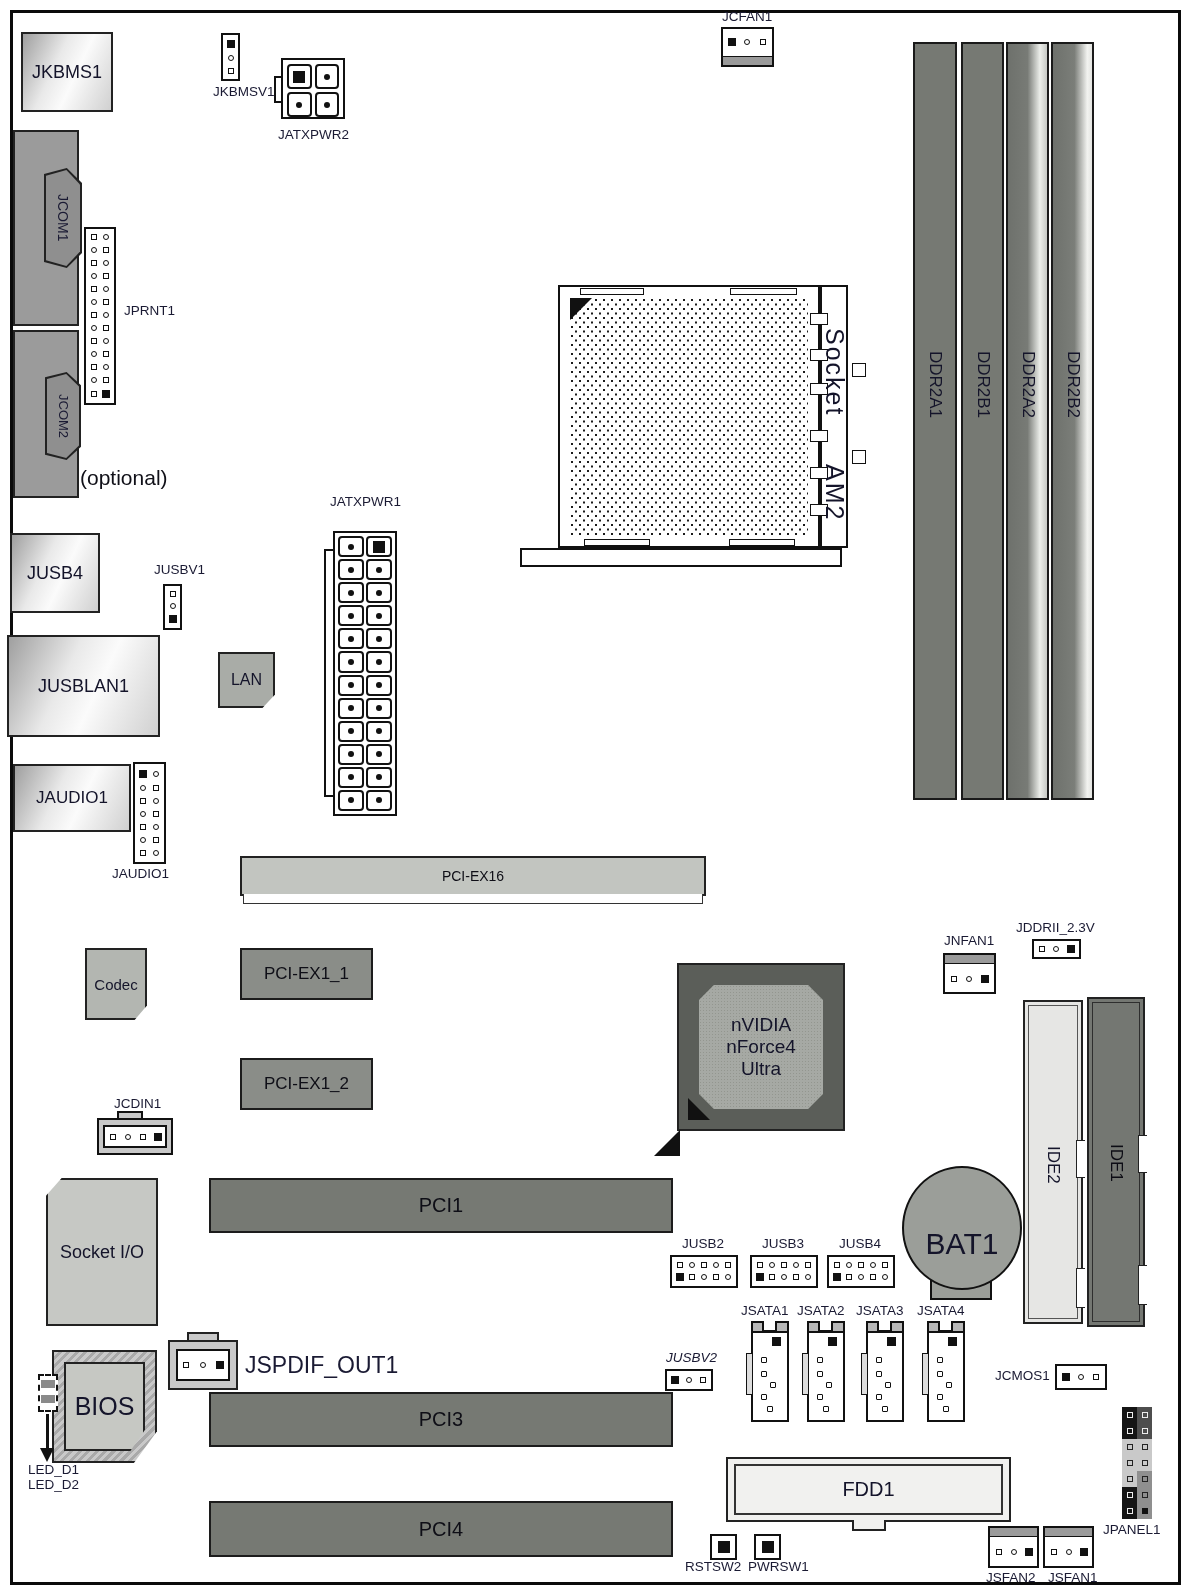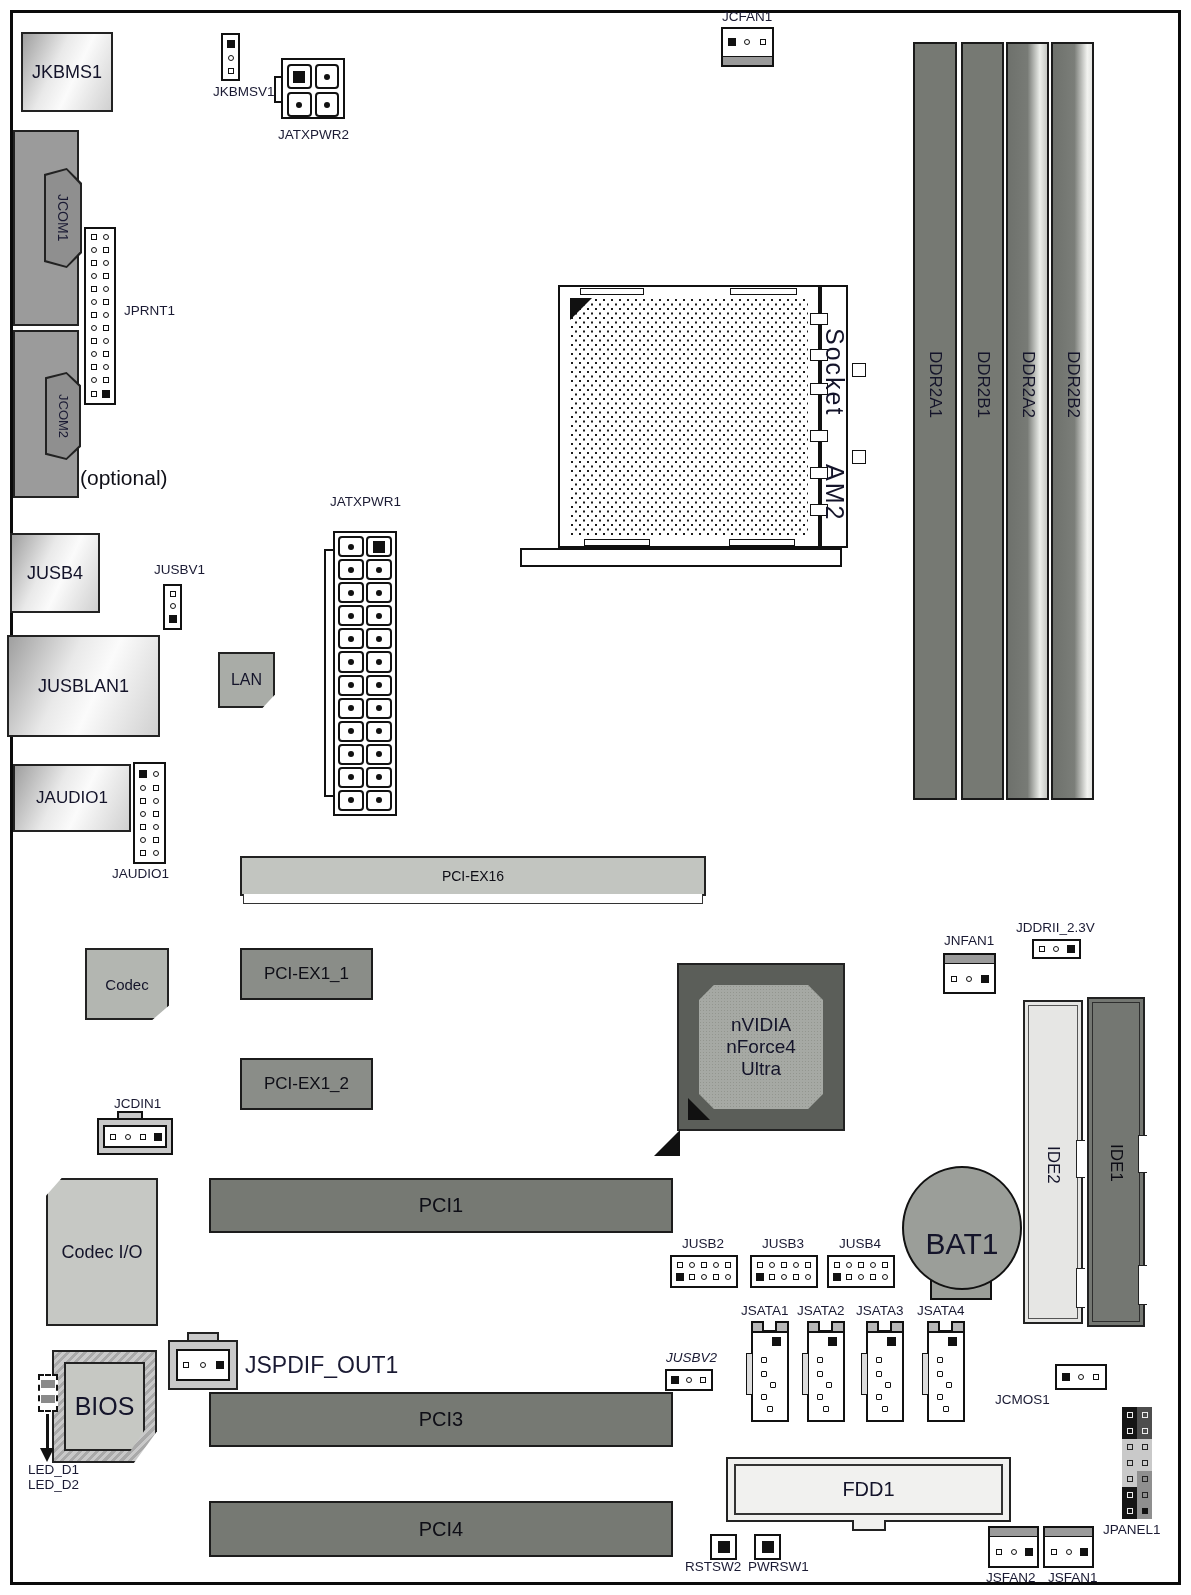--- a/index.html
+++ b/index.html
@@ -309,21 +309,21 @@
     </div>
   <div class="abs cen" style="left:1051px;top:325px;width:43px;height:120px;">
     <span class="vtext" style="font-size:17px;color:#14142a;">DDR2B2</span>
     </div>
 
   <div class="abs cen" style="left:240px;top:856px;width:466px;height:40px;background:#c2c5c0;border:2px solid #222;font-size:14px;color:#0e0e16;">
     <span>PCI-EX16</span>
   </div>
   <div class="abs" style="left:243px;top:894px;width:460px;height:10px;background:#fff;border:1.5px solid #333;border-top:none;"></div>
 
-  <div class="abs cen" style="left:85px;top:948px;width:84px;height:72px;background:#b3b6b1;border:2px solid #222;
+  <div class="abs cen" style="left:85px;top:948px;width:62px;height:72px;background:#b3b6b1;border:2px solid #222;
               clip-path:polygon(0 0,100% 0,100% 80%,80% 100%,0 100%);font-size:15px;color:#14142a;text-align:center;">
     <span>Codec</span>
   </div>
 
   <div class="abs slotM cen" style="left:240px;top:948px;width:133px;height:52px;">
     <span>PCI-EX1_1</span>
   </div>
   <div class="abs slotM cen" style="left:240px;top:1058px;width:133px;height:52px;">
     <span>PCI-EX1_2</span>
   </div>
@@ -388,21 +388,21 @@
     <div class="pingrid abs hdr" style="left: 4px; top: 5px; width: 64px; height: 23px; display: grid; grid-template-columns: repeat(4, 1fr); place-items: center;">
         <span class="pin"></span>
         <span class="pin r"></span>
         <span class="pin"></span>
         <span class="pin b"></span>
       </div>
   </div>
 
   <div class="abs cen" style="left:46px;top:1178px;width:112px;height:148px;background:#c6c8c4;border:2px solid #222;
               clip-path:polygon(14% 0,100% 0,100% 100%,0 100%,0 12%);font-size:18px;color:#14142a;">
-    <span>Codec I/O</span>
+    <span>Socket I/O</span>
   </div>
 
   <div class="abs slotD cen" style="left:209px;top:1178px;width:464px;height:55px;">
     <span>PCI1</span>
     </div>
   <div class="abs slotD cen" style="left:209px;top:1392px;width:464px;height:55px;">
     <span>PCI3</span>
     </div>
   <div class="abs slotD cen" style="left:209px;top:1501px;width:464px;height:56px;">
     <span>PCI4</span>
@@ -496,21 +496,21 @@
       <i class="sp" style="left:14px;top:83px"></i>
       <i class="sata-tab"></i>
     </div>
 
   <div class="lbl" style="left:666px;top:1350px;font-style:italic;">JUSBV2</div>
   <div class="abs hdr pingrid" style="left: 665px; top: 1369px; width: 48px; height: 22px; padding: 1px; display: grid; grid-template-columns: repeat(3, 1fr); place-items: center;">
       <span class="pin b"></span>
       <span class="pin r"></span>
       <span class="pin"></span>
     </div>
-  <div class="lbl" style="left:995px;top:1368px;margin-top:24px;">JCMOS1</div>
+  <div class="lbl" style="left:995px;top:1368px;">JCMOS1</div>
   <div class="abs hdr pingrid" style="left: 1055px; top: 1364px; width: 52px; height: 26px; padding: 2px; display: grid; grid-template-columns: repeat(3, 1fr); place-items: center;">
       <span class="pin b"></span>
       <span class="pin r"></span>
       <span class="pin"></span>
     </div>
 
   <div class="abs" style="left:52px;top:1350px;width:105px;height:113px;border:2px solid #222;
               background:repeating-linear-gradient(135deg,#c9c9c9 0 3px,#a9a9a9 3px 6px);
               clip-path:polygon(0 0,100% 0,100% 72%,78% 100%,0 100%);"></div>
   <div class="abs cen" style="left:64px;top:1362px;width:81px;height:89px;background:#c6c8c3;border:2px solid #222;

